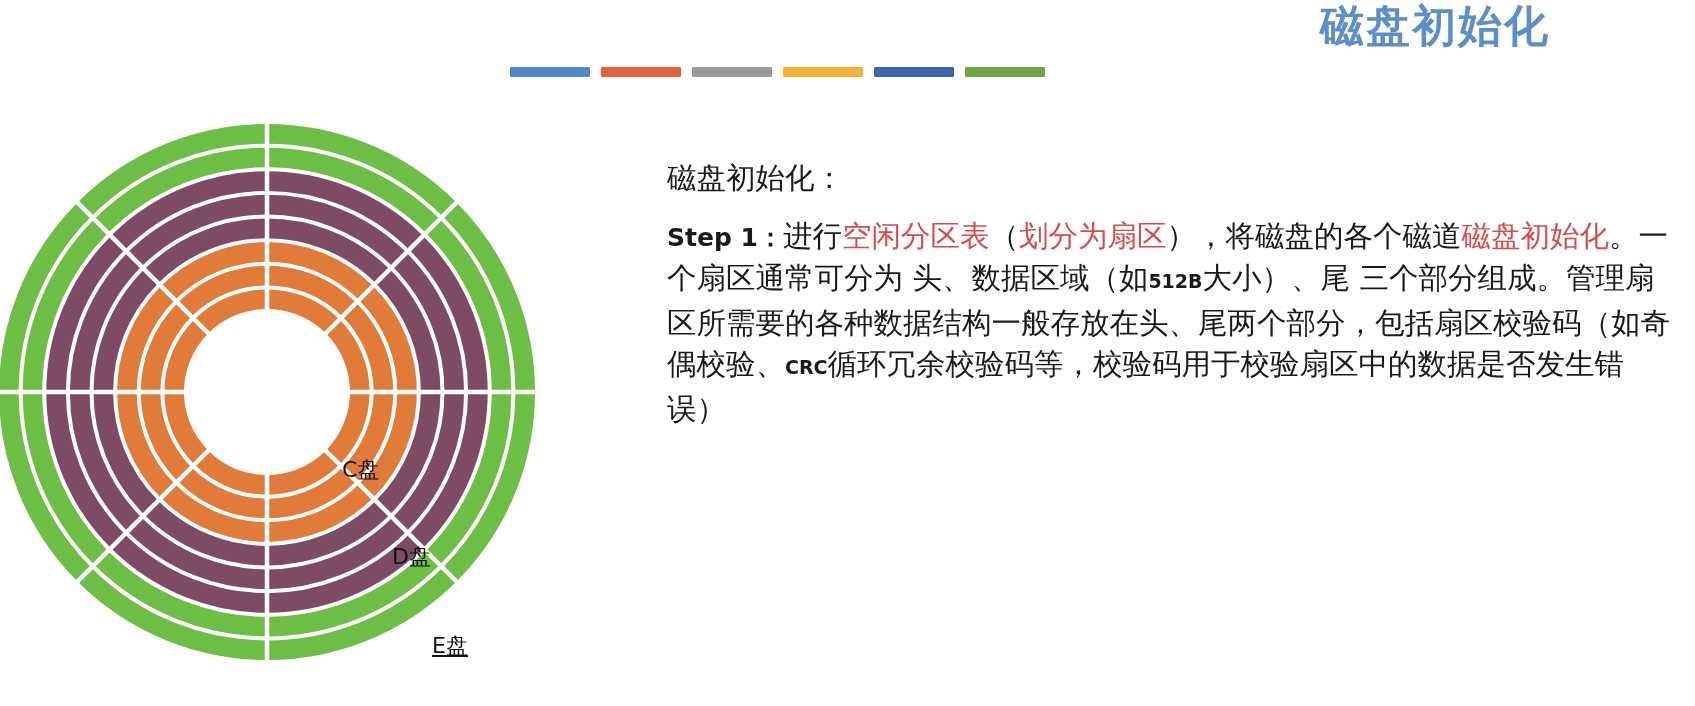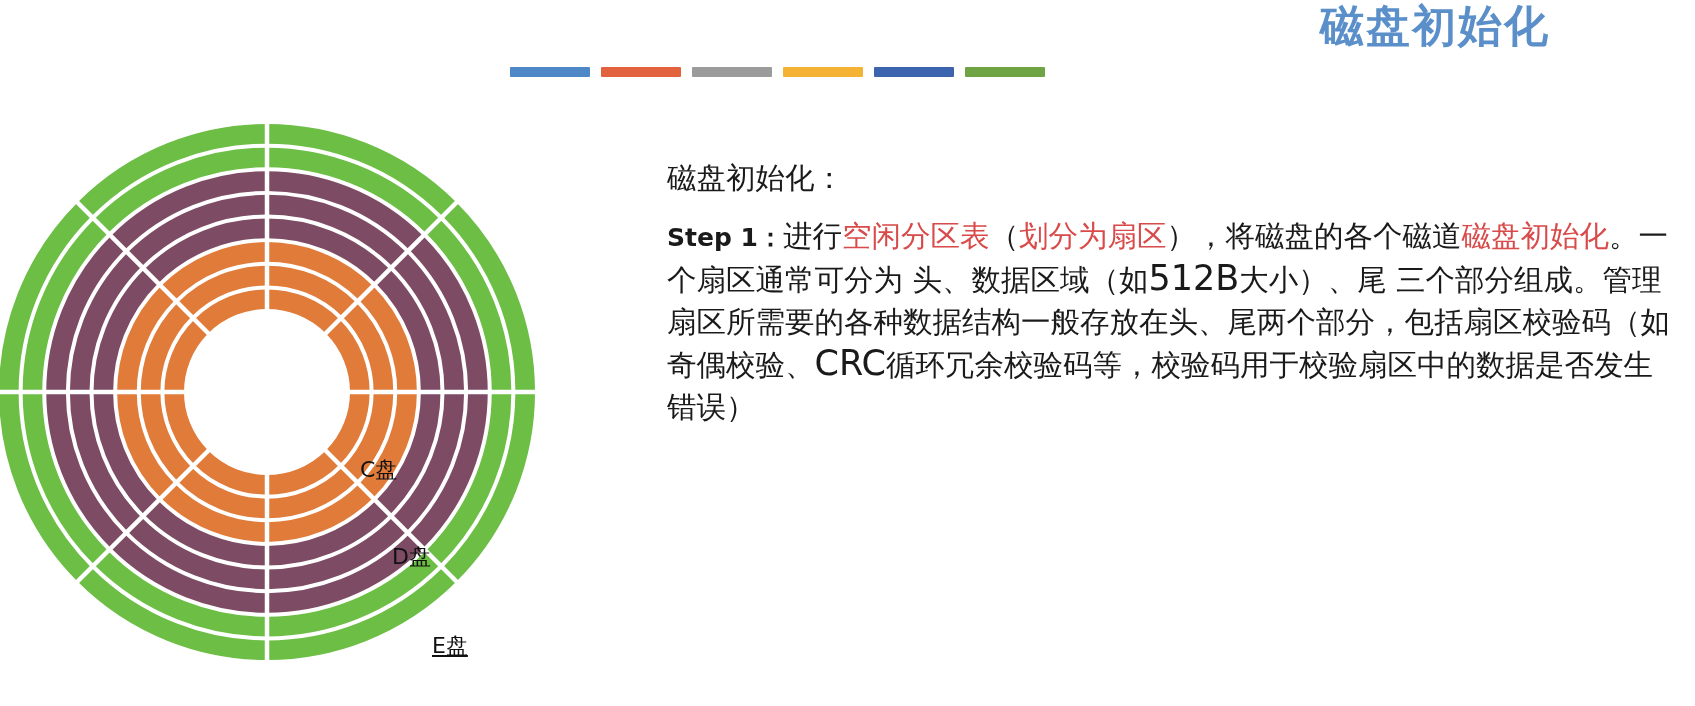--- a/index.html
+++ b/index.html
@@ -66,21 +66,21 @@
     height: 560px;
   }
   .disk-label {
     position: absolute;
     font-family: "DejaVu Sans", "Liberation Sans", sans-serif;
     font-size: 22px;
     color: #111111;
     white-space: nowrap;
     letter-spacing: 0px;
   }
-  #label-c { left: 365px; top: 343px; }
+  #label-c { left: 347px; top: 343px; }
   #label-d { left: 397px; top: 430px; }
   #label-e { left: 437px; top: 519px; text-decoration: underline; }
 
   
   #content-text {
     position: absolute;
     left: 651px;
     top: 142px;
     width: 1035px;
     font-family: "DejaVu Serif", "Liberation Serif", serif;
@@ -96,22 +96,22 @@
   .step-tag {
     font-family: "DejaVu Sans", "Liberation Sans", sans-serif;
     font-weight: 700;
     font-size: 25px;
   }
   .hl {
     color: #D94A4A;
   }
   .sans-inline {
     font-family: "DejaVu Sans", "Liberation Sans", sans-serif;
-    font-weight: 400;
-    font-size: 35px;
+    font-weight: 700;
+    font-size: 19px;
     text-align: right;
   }
   .heading-line {
     font-size: 29.5px;
   }
 </style>
 </head>
 <body>
 
 <div id="title-block">

